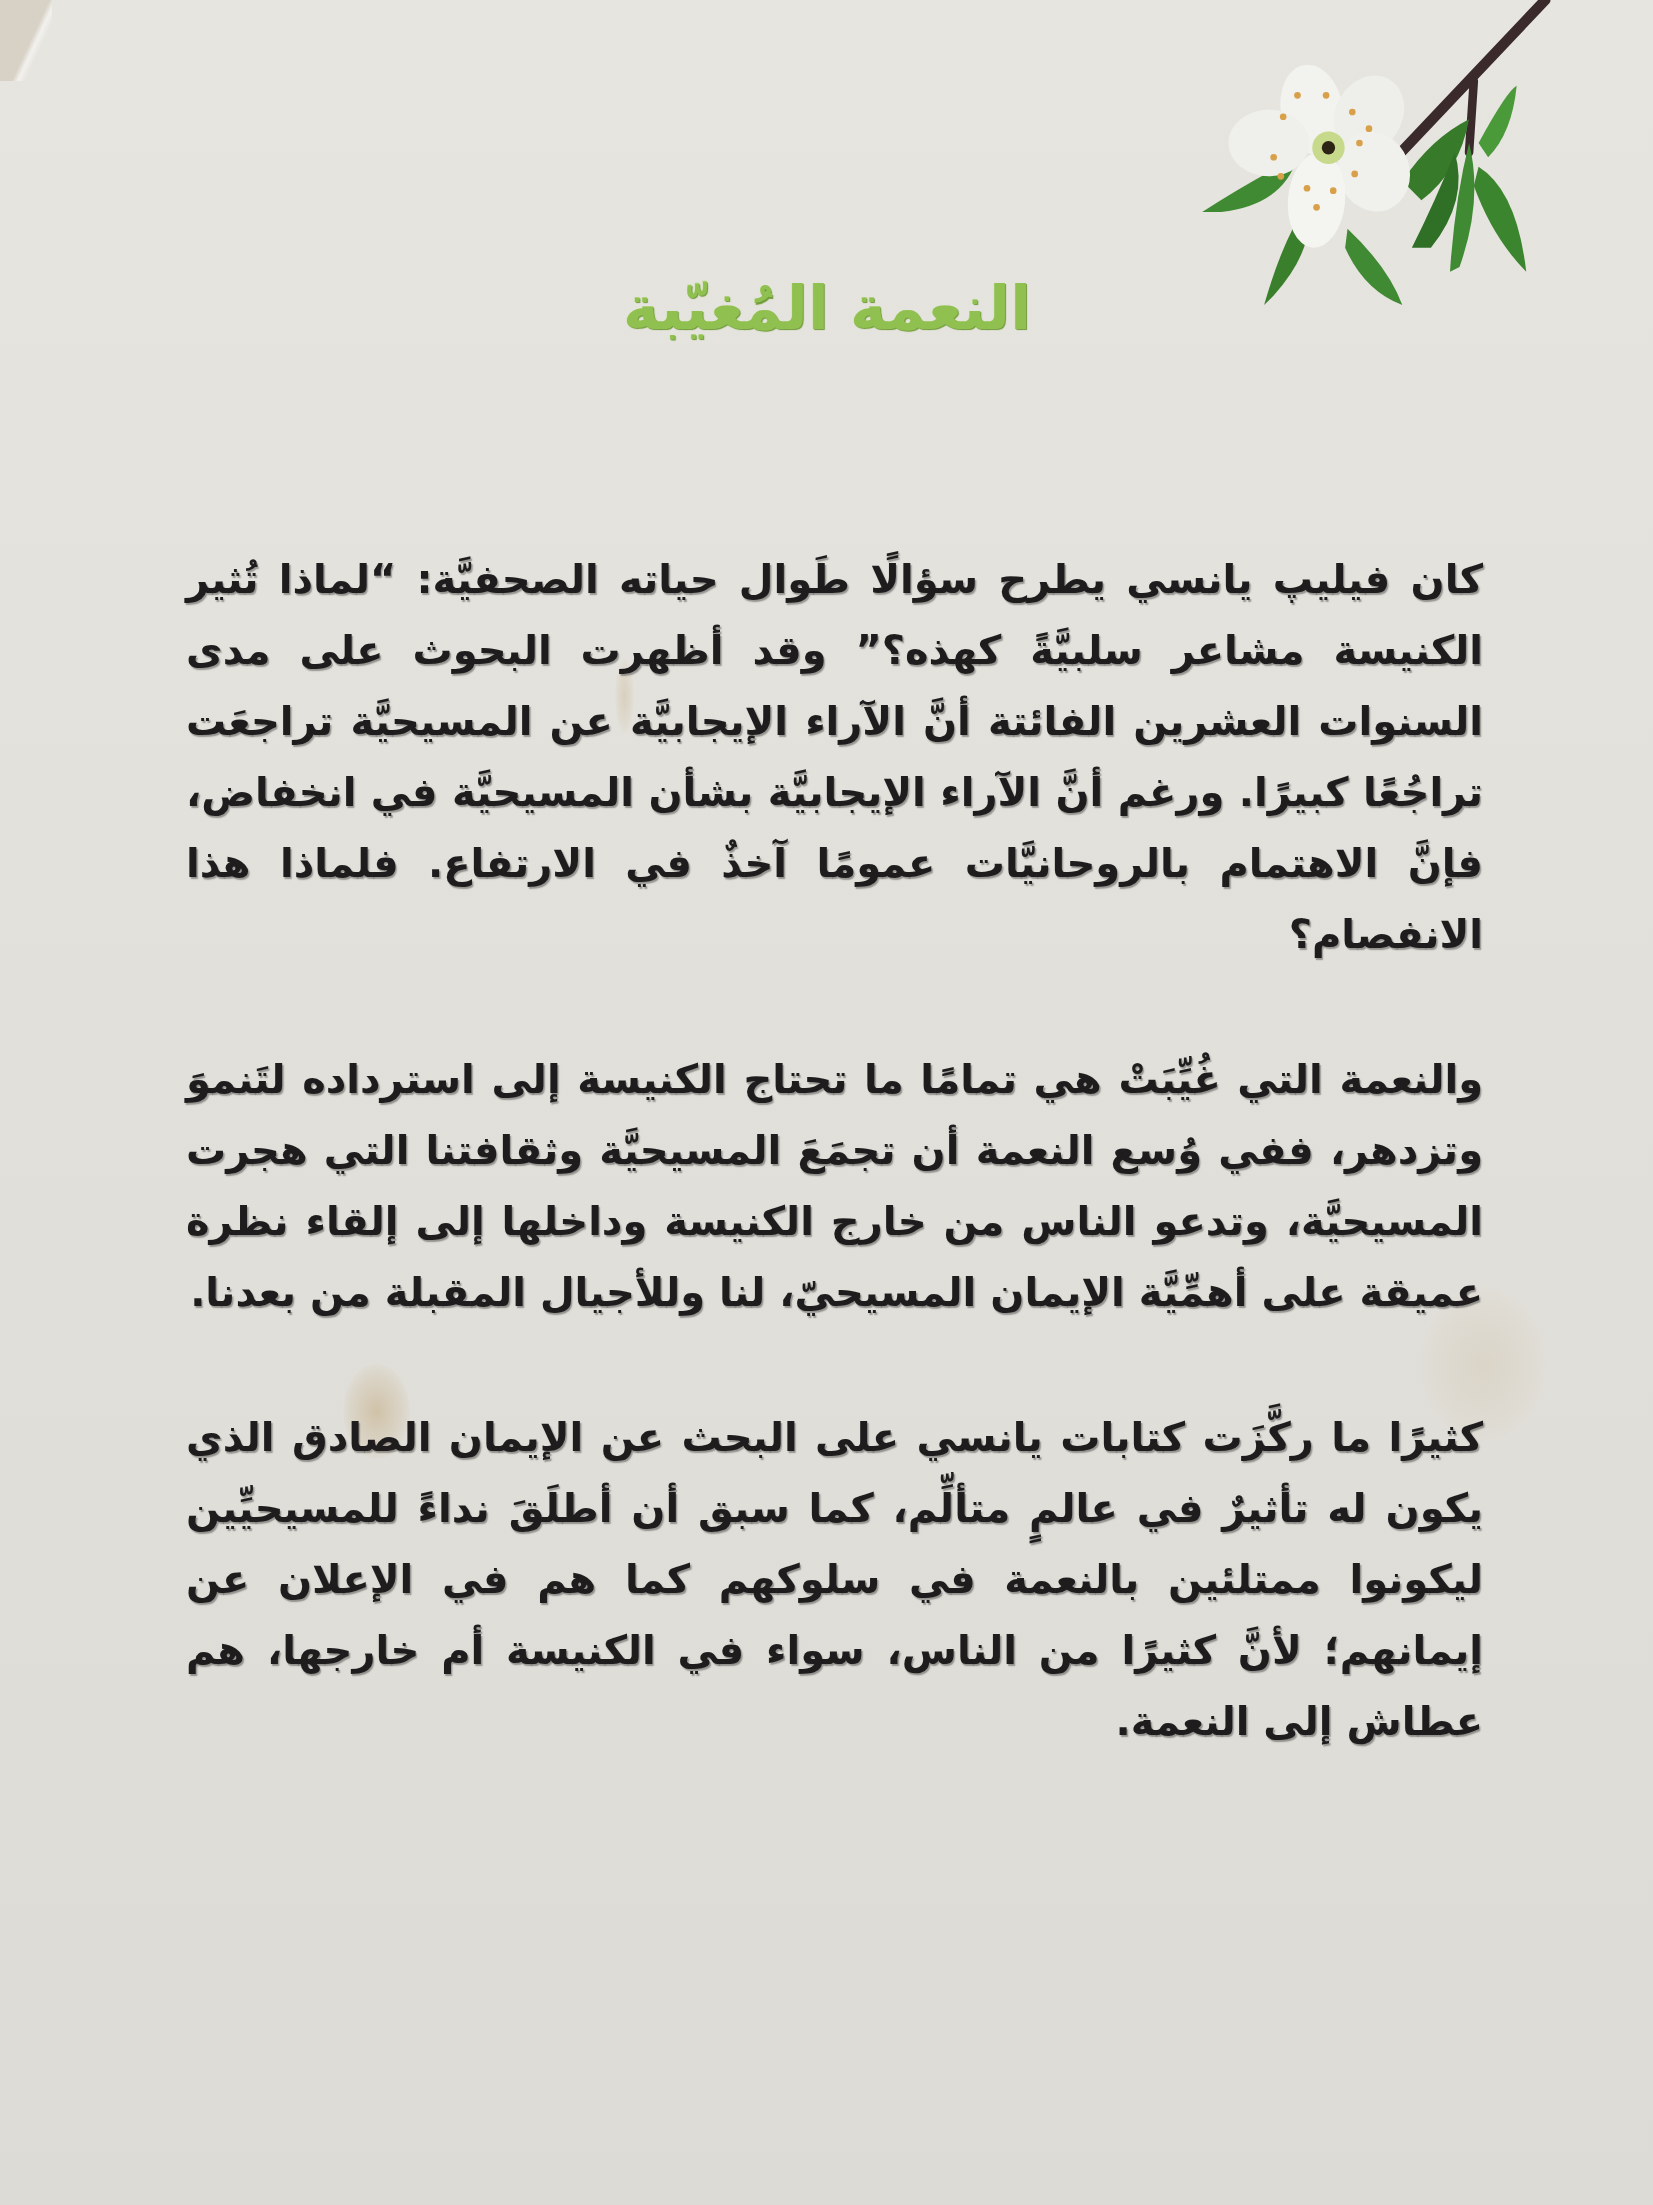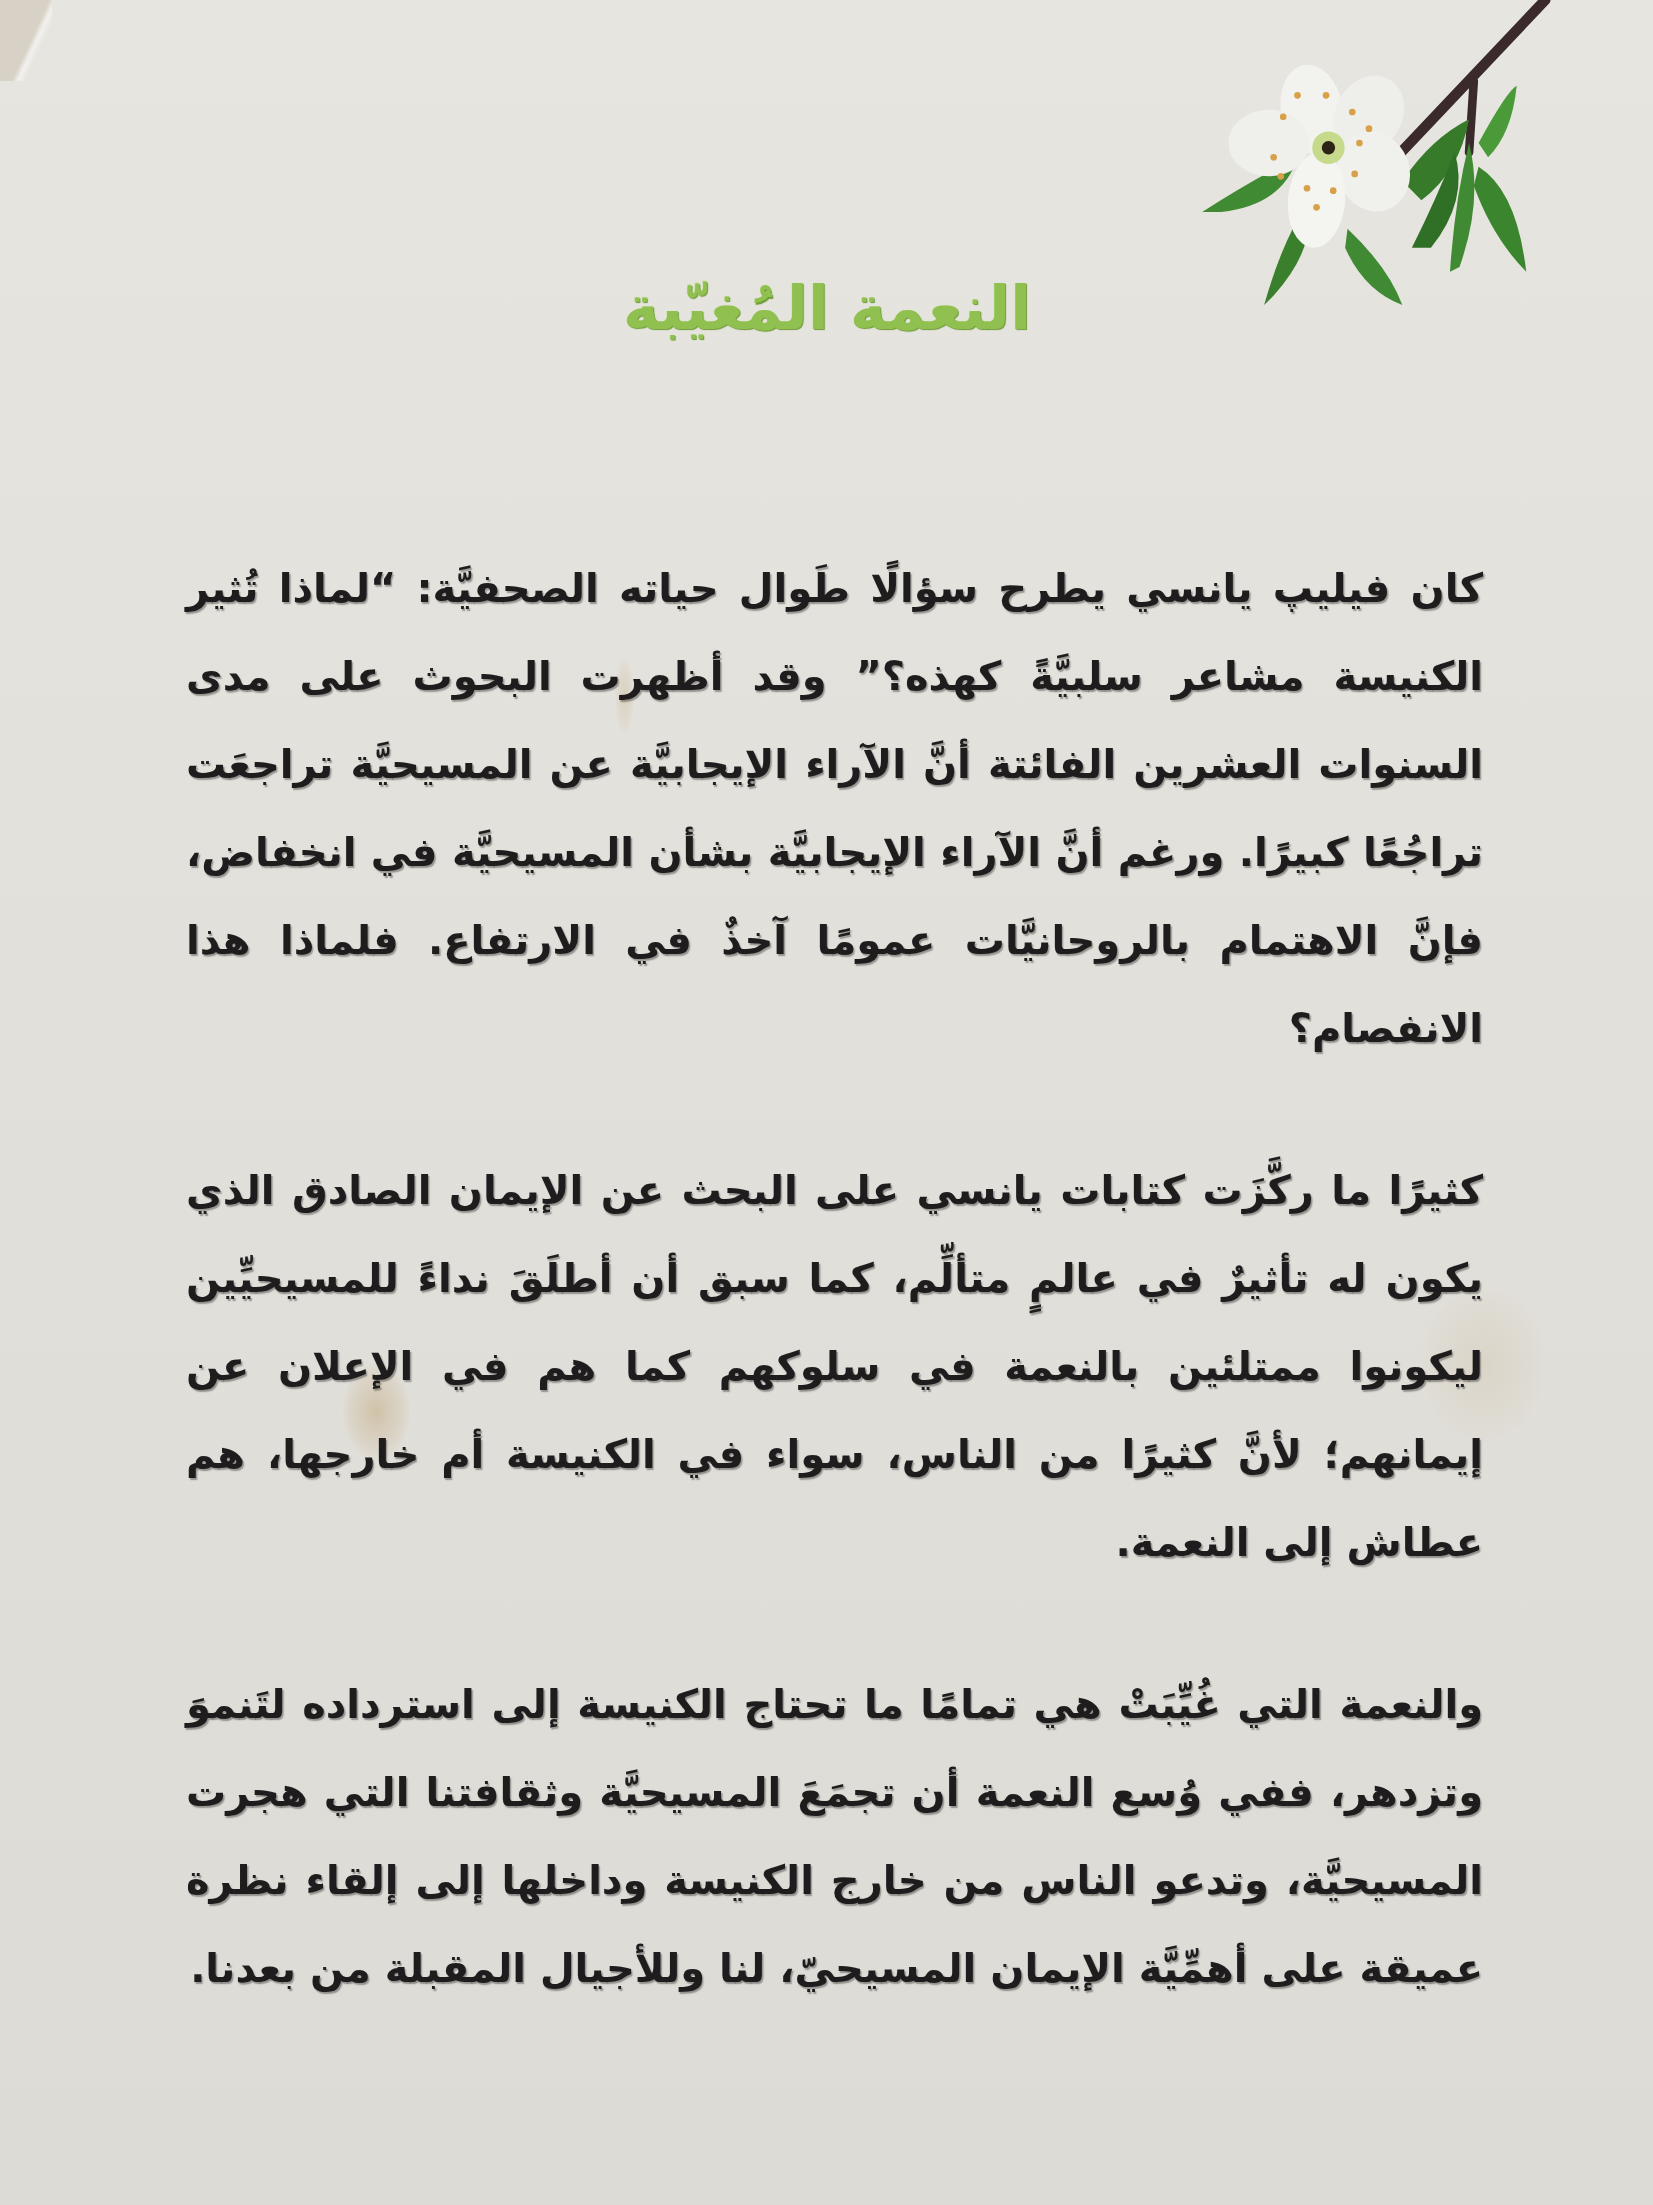--- a/index.html
+++ b/index.html
@@ -64,21 +64,21 @@
     position: absolute;
     left: 186px;
     width: 1297px;
     top: 544px;
     direction: rtl;
     text-align: justify;
     text-align-last: right;
     font-family: "DejaVu Sans", sans-serif;
     font-weight: bold;
     font-size: 40px;
-    line-height: 88px;
+    line-height: 71px;
     color: #1f1c1e;
     text-shadow: 1.4px 1.9px 1.4px rgba(0,0,0,0.35);
   }
   .para {
     margin: 0 0 74px 0;
     padding: 0;
   }
 </style>
 </head>
 <body>
@@ -128,17 +128,17 @@
         <circle cx="430" cy="270" r="7"></circle>
           <circle cx="320" cy="435" r="7"></circle>
       </g>
     </svg>
   </div>
 
   <div class="title-ar">النعمة المُغيّبة</div>
 
   <div class="body-text">
     <p class="para">كان فيليپ يانسي يطرح سؤالًا طَوال حياته الصحفيَّة: “لماذا تُثير الكنيسة مشاعر سلبيَّةً كهذه؟” وقد أظهرت البحوث على مدى السنوات العشرين الفائتة أنَّ الآراء الإيجابيَّة عن المسيحيَّة تراجعَت تراجُعًا كبيرًا. ورغم أنَّ الآراء الإيجابيَّة بشأن المسيحيَّة في انخفاض، فإنَّ الاهتمام بالروحانيَّات عمومًا آخذٌ في الارتفاع. فلماذا هذا الانفصام؟</p>
+    <p class="para">والنعمة التي غُيِّبَتْ هي تمامًا ما تحتاج الكنيسة إلى استرداده لتَنموَ وتزدهر، ففي وُسع النعمة أن تجمَعَ المسيحيَّة وثقافتنا التي هجرت المسيحيَّة، وتدعو الناس من خارج الكنيسة وداخلها إلى إلقاء نظرة عميقة على أهمِّيَّة الإيمان المسيحيّ، لنا وللأجيال المقبلة من بعدنا.</p>
     <p class="para">كثيرًا ما ركَّزَت كتابات يانسي على البحث عن الإيمان الصادق الذي يكون له تأثيرٌ في عالمٍ متألِّم، كما سبق أن أطلَقَ نداءً للمسيحيِّين ليكونوا ممتلئين بالنعمة في سلوكهم كما هم في الإعلان عن إيمانهم؛ لأنَّ كثيرًا من الناس، سواء في الكنيسة أم خارجها، هم عطاش إلى النعمة.</p>
-    <p class="para">والنعمة التي غُيِّبَتْ هي تمامًا ما تحتاج الكنيسة إلى استرداده لتَنموَ وتزدهر، ففي وُسع النعمة أن تجمَعَ المسيحيَّة وثقافتنا التي هجرت المسيحيَّة، وتدعو الناس من خارج الكنيسة وداخلها إلى إلقاء نظرة عميقة على أهمِّيَّة الإيمان المسيحيّ، لنا وللأجيال المقبلة من بعدنا.</p>
   </div>
 </div>
 
 
 </body></html>

